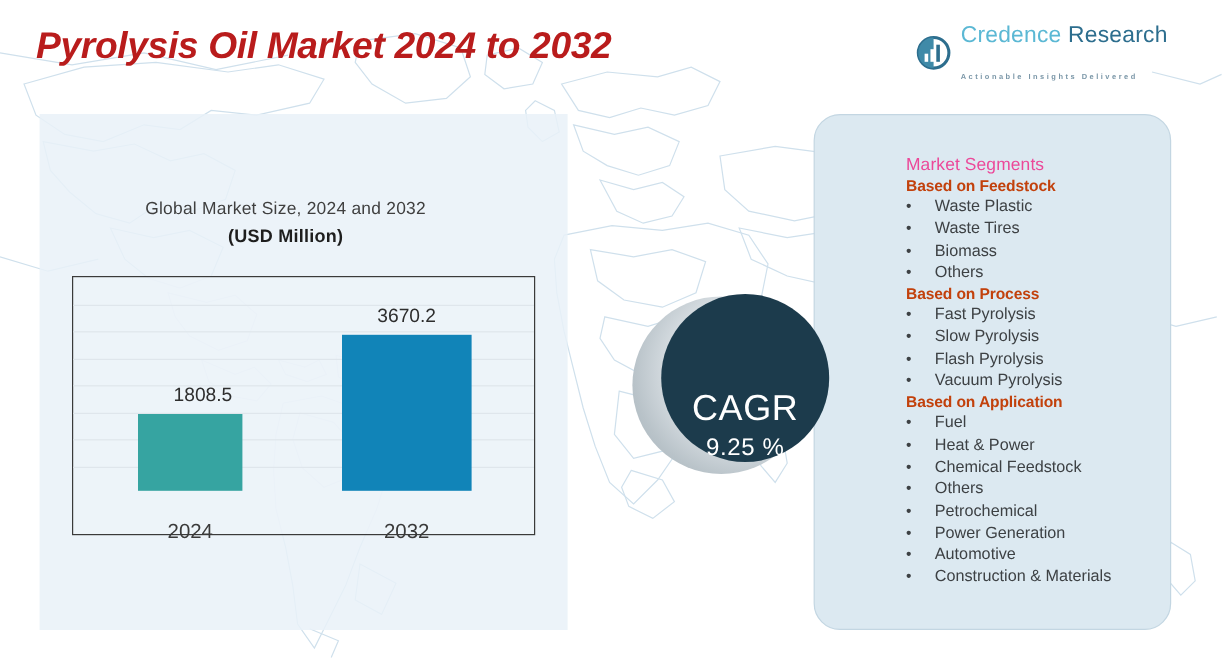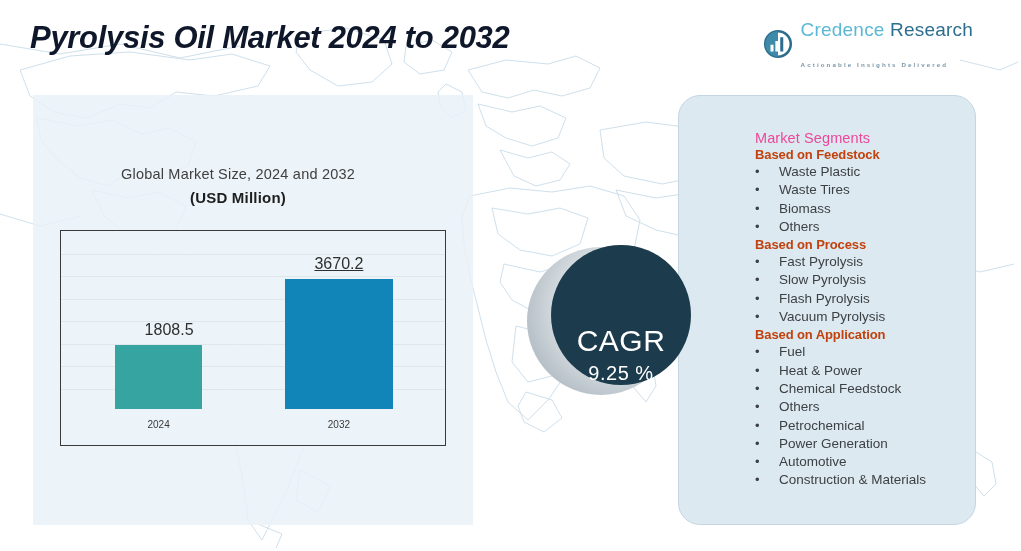--- a/index.html
+++ b/index.html
@@ -18,21 +18,21 @@
     z-index:0; pointer-events:none;
   }
   #world-map-bg path, #world-map-bg polyline {
     fill:none; stroke:#cfe0ec; stroke-width:1; vector-effect:non-scaling-stroke;
   }
 
   
   .page-title {
     position:absolute; left:30px; top:20px;
     font-size:31px; font-weight:bold; font-style:italic;
-    color:#0f172a; letter-spacing:-0.3px;
+    color:#b91c1c; letter-spacing:-0.3px;
     z-index:6; white-space:nowrap;
   }
 
   
   .logo-wrap {
     position:absolute; right:48px; top:20px;
     display:flex; align-items:center; gap:8px; z-index:6;
   }
   .logo-mark { width:30px; height:30px; flex:none; }
   .logo-text { display:flex; flex-direction:column; line-height:1;gap:20px; }
@@ -81,22 +81,22 @@
     display:flex; flex-direction:column; align-items:center;
   }
   .bar-val {
     position:absolute; width:160px; text-align:center;
     font-size:16px; color:#2e2e2e;
   }
   .bar-rect { width:100%; }
   .bar-x {
     position:absolute; top:100%; width:160px; left:50%;
     transform:translateX(-50%);
-    text-align:center; font-size:10px; color:#3a3a3a;
-    padding-top:10px;
+    text-align:center; font-size:17px; color:#3a3a3a;
+    padding-top:24px;
   }
 
   
   .cagr-shadow {
     position:absolute; left:527px; top:247px;
     width:148px; height:148px; border-radius:50%;
     background:radial-gradient(circle at 62% 42%, #f4f7f9 0%, #e2e7eb 40%, #b9c3c9 72%, #9fadb6 100%);
     z-index:3;
   }
   .cagr-circle {
@@ -238,21 +238,21 @@
       <span style="top: 135px;"></span>
       <span style="top: 158px;"></span>
     </div>
   <div class="plot" id="plot">
       <div class="bar-group" style="left: 54.08px; width: 87px; height: 64px; align-items: flex-end;">
         <div class="bar-val" style="left: -26px; bottom: 70px;">1808.5</div>
         <div class="bar-rect" style="height: 64px; background: rgb(54, 164, 161);"></div>
         <div class="bar-x">2024</div>
       </div>
       <div class="bar-group" style="left: 223.92px; width: 108px; height: 130px;">
-        <div class="bar-val" style="left: -26px; bottom: 136px; text-decoration: underline;">3670.2</div>
+        <div class="bar-val" style="left: -26px; bottom: 136px;">3670.2</div>
         <div class="bar-rect" style="height: 130px; background: rgb(17, 132, 184);"></div>
         <div class="bar-x">2032</div>
       </div>
     </div>
 </div>
 
 <div class="cagr-shadow"></div>
 <div class="cagr-circle">
   <div class="cagr-label">CAGR</div>
   <div class="cagr-value">9.25 %</div>

